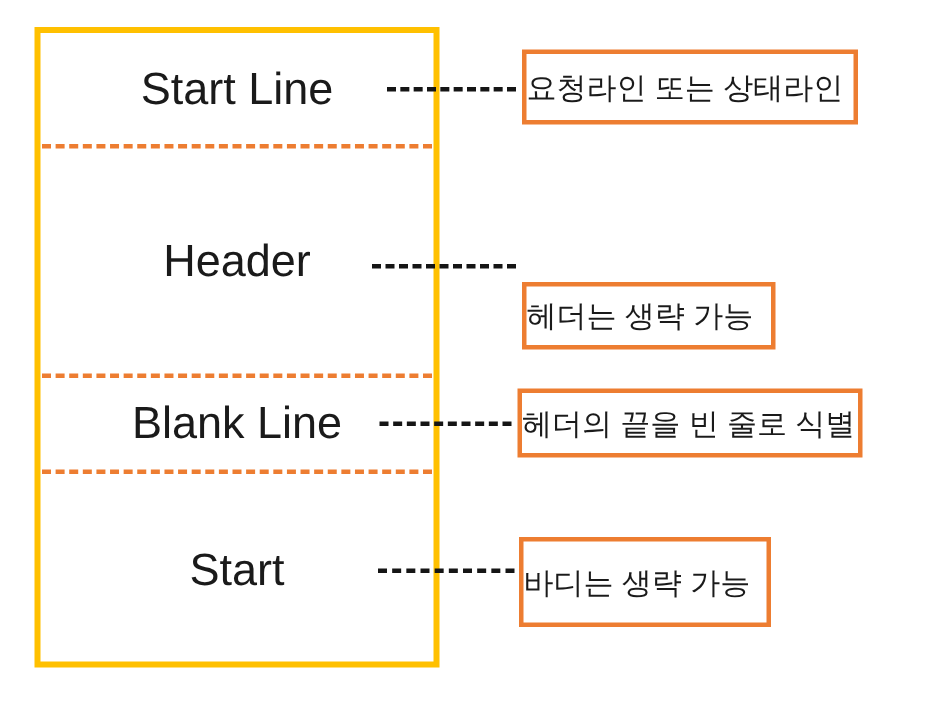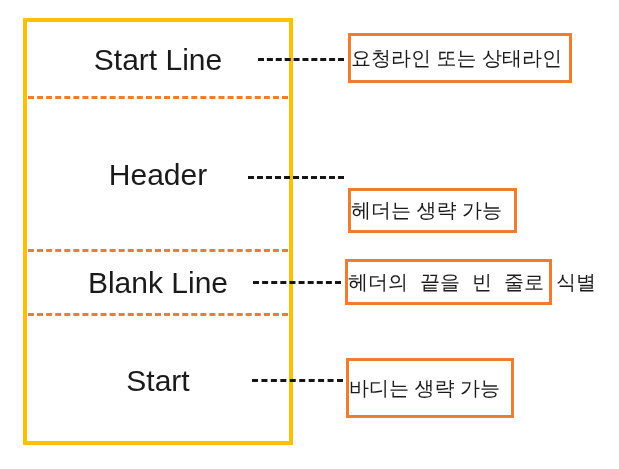--- a/index.html
+++ b/index.html
@@ -84,21 +84,21 @@
   <div class="connector" style="left:252px; top:379px; width:91px;"></div>
 
   <div class="annotation-box" style="left:348px; top:33px; width:224px; height:50px;">
     <span class="annotation-text">요청라인 또는 상태라인</span>
   </div>
 
   <div class="annotation-box" style="left:348px; top:152px; width:169px; height:45px;margin-top:36px;">
     <span class="annotation-text">헤더는 생략 가능</span>
   </div>
 
-  <div class="annotation-box" style="left:345px; top:259px; width:207px; height:46px;font-family:Liberation Mono, monospace;">
+  <div class="annotation-box" style="left:345px; top:259px; width:230px; height:46px;">
     <span class="annotation-text">헤더의 끝을 빈 줄로 식별</span>
   </div>
 
   <div class="annotation-box" style="left:346px; top:358px; width:168px; height:60px;">
     <span class="annotation-text">바디는 생략 가능</span>
   </div>
 
 </div>
 
 </body></html>

